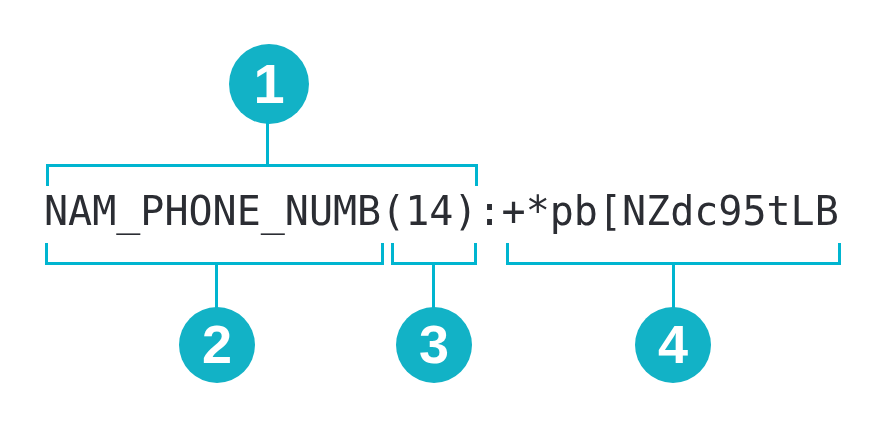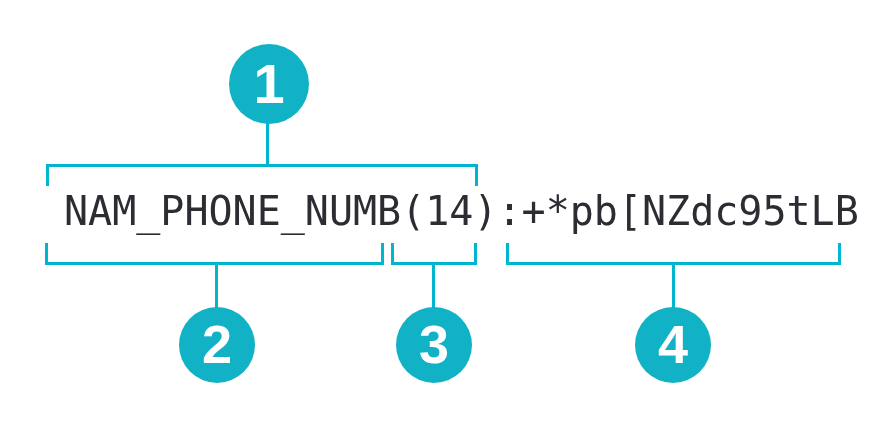--- a/index.html
+++ b/index.html
@@ -15,21 +15,21 @@
     width: 890px;
     height: 430px;
     background: var(--bg);
     overflow: hidden;
     font-family: "DejaVu Sans Mono", "Liberation Mono", monospace;
   }
 
   
   .token-text {
     position: absolute;
-    left: 64px;
+    left: 44px;
     top: 187px;
     font-size: 40px;
     line-height: 48px;
     letter-spacing: 0;
     color: var(--text);
     white-space: pre;
     text-align: center;
   }
 
   

